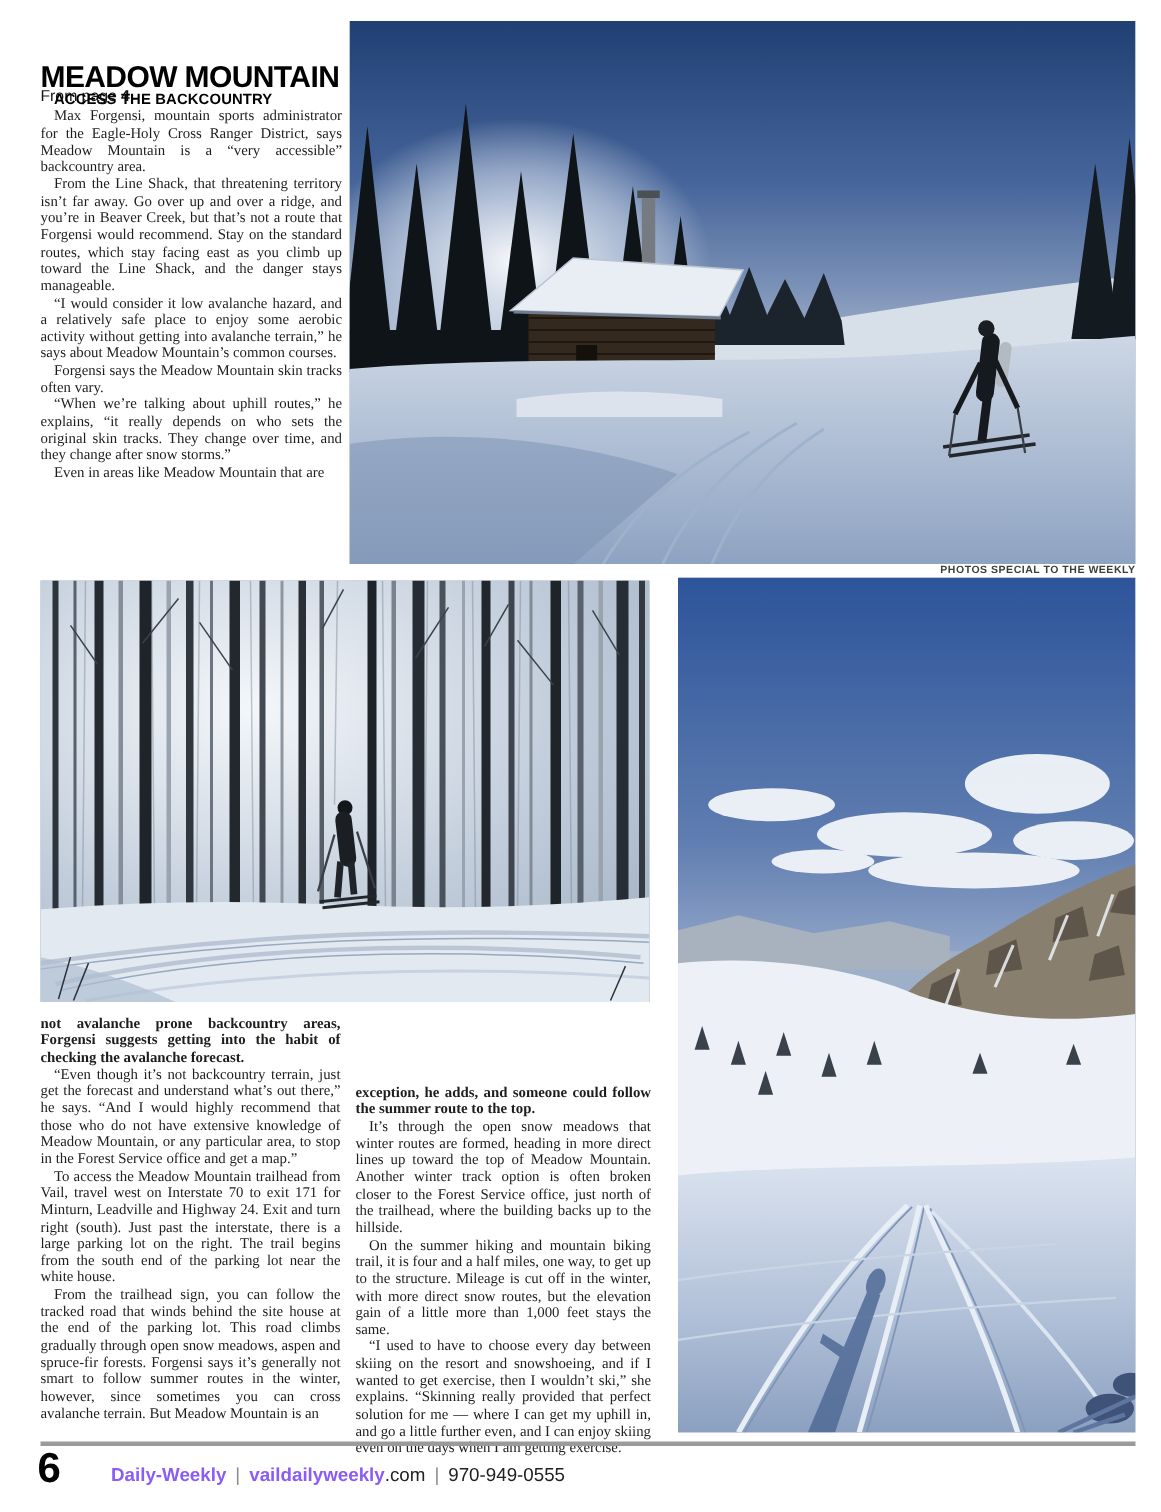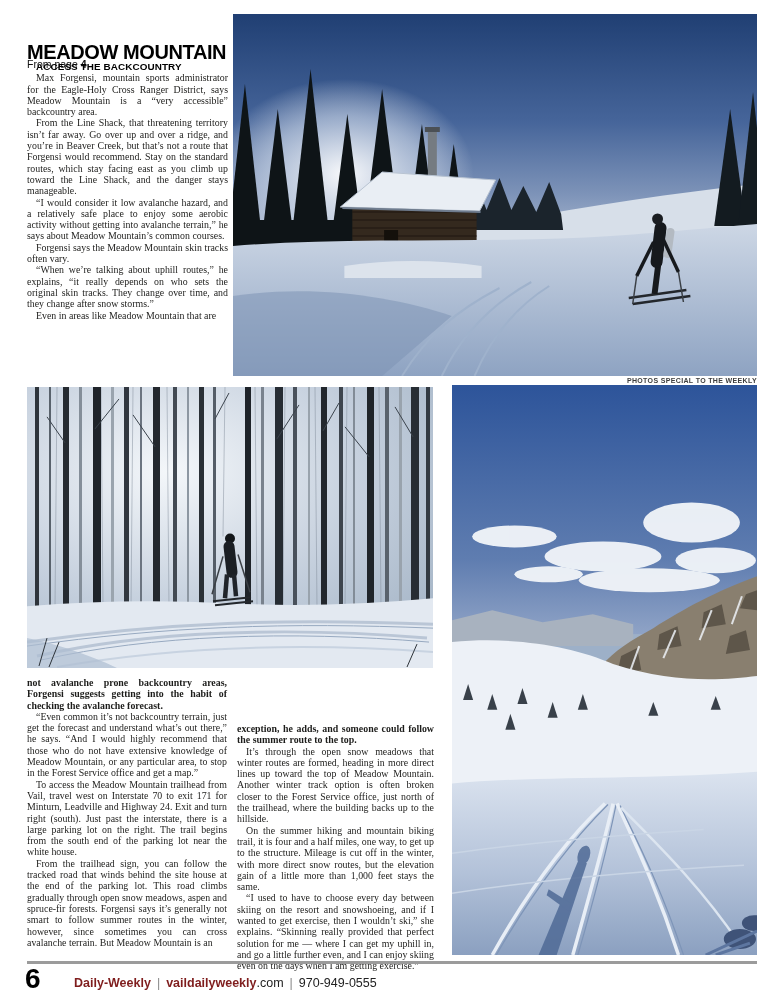--- a/index.html
+++ b/index.html
@@ -19,21 +19,21 @@
   .photo svg{display:block;width:100%;height:100%;}
   .photo-credit{position:absolute;right:17px;top:377px;font-family:"Liberation Sans",sans-serif;
         font-size:7px;font-weight:600;color:#3d3d3d;letter-spacing:0.35px;}
   .col-b1{position:absolute;left:27px;top:677px;width:200px;}
   .col-b2{position:absolute;left:237px;top:677px;width:197px;margin-top:46px;}
   .footer-rule{position:absolute;left:27px;top:961px;width:730px;height:3px;background:#9b9b9b;}
   .page-num{position:absolute;left:25px;top:965px;font-family:"Liberation Sans",sans-serif;
         font-weight:900;font-size:28px;color:#000;line-height:1;}
   .footer-line{position:absolute;left:74px;top:976px;font-family:"Liberation Sans",sans-serif;
         font-size:12.5px;color:#222;}
-  .footer-line .bold{font-weight:700;color:#7f1d1d;}
+  .footer-line .bold{font-weight:700;color:#8b5cf6;}
   .footer-line .sep{color:#8a8a8a;padding:0 6px;font-weight:300;}
 </style>
 </head>
 <body>
 
 <div class="page">
 
   <div class="headline">MEADOW MOUNTAIN</div>
   <div class="frompage"><span>From page </span><span class="num">4</span></div>
 
@@ -279,21 +279,21 @@
       </g>
       <g stroke="#5d76a0" stroke-width="3">
         <line x1="303" y1="548" x2="252" y2="572"></line>
         <line x1="296" y1="560" x2="262" y2="572"></line>
       </g>
     </svg>
   </div>
 
   <div class="col-b1 body-text">
     <p class="no-indent">not avalanche prone backcountry areas, Forgensi suggests getting into the habit of checking the avalanche forecast.</p>
-    <p>“Even common it’s not backcountry terrain, just get the forecast and understand what’s out there,” he says. “And I would highly recommend that those who do not have extensive knowledge of Meadow Mountain, or any particular area, to stop in the Forest Service office and get a map.”</p>
+    <p>“Even though it’s not backcountry terrain, just get the forecast and understand what’s out there,” he says. “And I would highly recommend that those who do not have extensive knowledge of Meadow Mountain, or any particular area, to stop in the Forest Service office and get a map.”</p>
     <p>To access the Meadow Mountain trailhead from Vail, travel west on Interstate 70 to exit 171 for Minturn, Leadville and Highway 24. Exit and turn right (south). Just past the interstate, there is a large parking lot on the right. The trail begins from the south end of the parking lot near the white house.</p>
     <p>From the trailhead sign, you can follow the tracked road that winds behind the site house at the end of the parking lot. This road climbs gradually through open snow meadows, aspen and spruce-fir forests. Forgensi says it’s generally not smart to follow summer routes in the winter, however, since sometimes you can cross avalanche terrain. But Meadow Mountain is an</p>
   </div>
   <div class="col-b2 body-text">
     <p class="no-indent">exception, he adds, and someone could follow the summer route to the top.</p>
     <p>It’s through the open snow meadows that winter routes are formed, heading in more direct lines up toward the top of Meadow Mountain. Another winter track option is often broken closer to the Forest Service office, just north of the trailhead, where the building backs up to the hillside.</p>
     <p>On the summer hiking and mountain biking trail, it is four and a half miles, one way, to get up to the structure. Mileage is cut off in the winter, with more direct snow routes, but the elevation gain of a little more than 1,000 feet stays the same.</p>
     <p>“I used to have to choose every day between skiing on the resort and snowshoeing, and if I wanted to get exercise, then I wouldn’t ski,” she explains. “Skinning really provided that perfect solution for me — where I can get my uphill in, and go a little further even, and I can enjoy skiing even on the days when I am getting exercise.”</p>
   </div>
 

